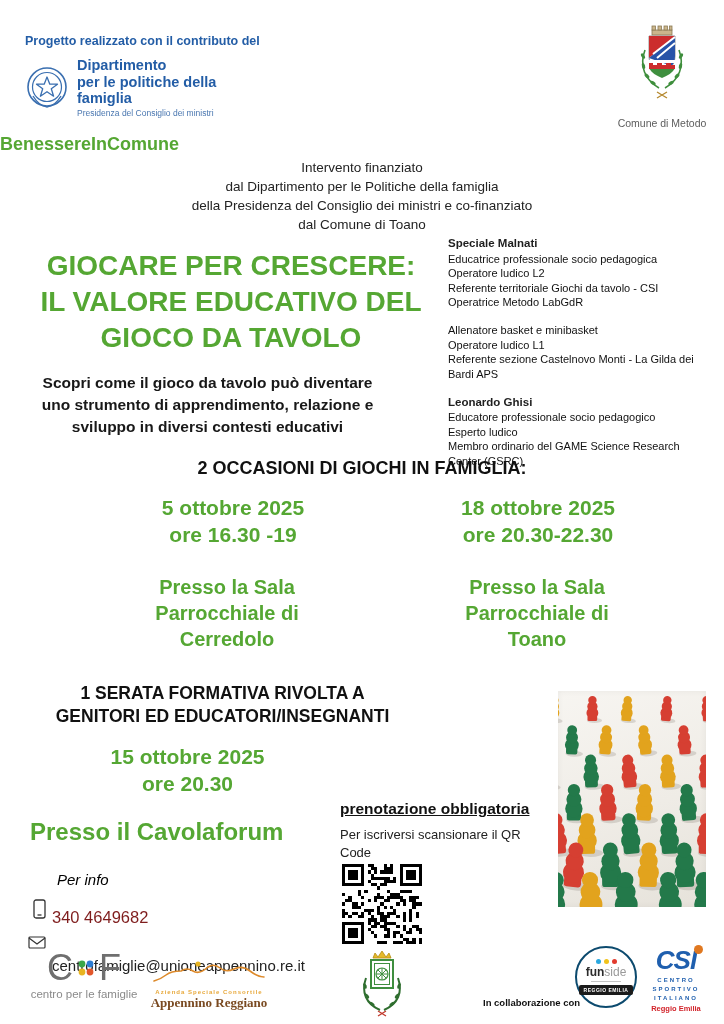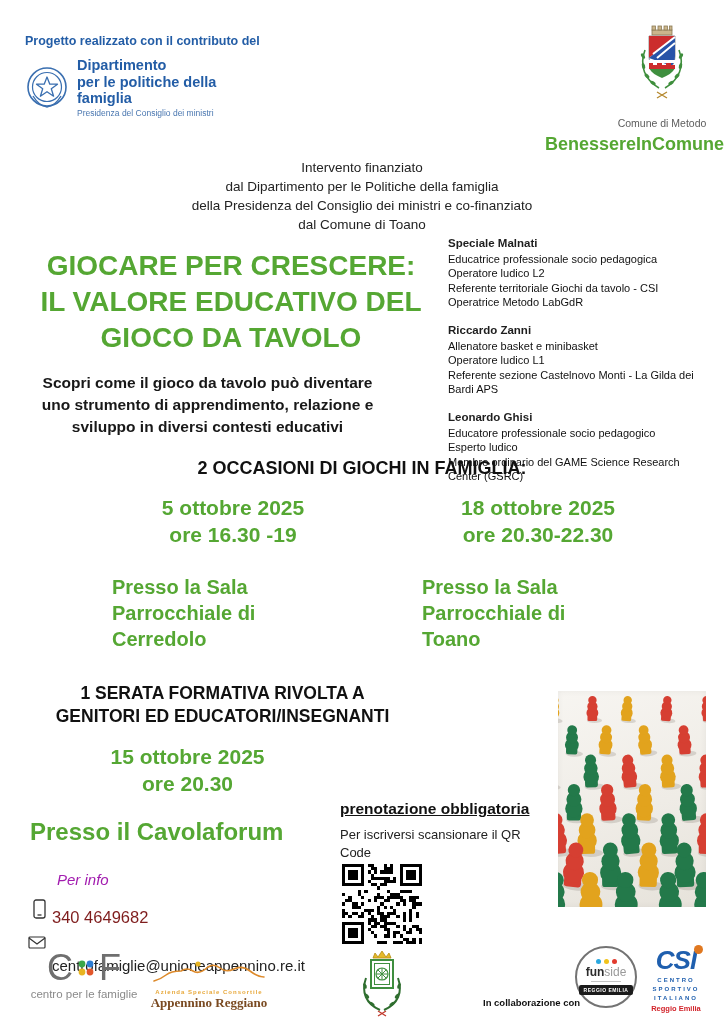--- a/index.html
+++ b/index.html
@@ -13,21 +13,21 @@
   .gov-line1 { font-size:12.5px; font-weight:bold; color:#235da6; }
   .gov-logo-row { display:flex; align-items:center; gap:8px; margin-top:9px; }
   .dept-text { line-height:1.15; }
   .dept-l1, .dept-l2 { font-size:14.5px; font-weight:bold; color:#235da6; }
   .dept-l3 { font-size:8.5px; color:#4a77b0; margin-top:2px; }
 
   .toano-block { position:absolute; left:608px; top:22px; width:108px; text-align:center; }
   .toano-label { font-size:10.5px; color:#5d5d5d; margin-top:5px; }
 
   
-  .program-name { position:absolute; left:0; top:134px; width:100%; text-align:right;
+  .program-name { position:absolute; left:0; top:134px; width:100%; text-align:left;
                   font-size:18px; font-weight:bold; color:#55a733; }
   .funding-note { position:absolute; left:0; top:158px; width:100%; text-align:center;
                   font-size:13.5px; line-height:1.42; color:#232323; }
 
   
   .main-title { position:absolute; left:22px; top:248px; width:418px; text-align:center;
                 font-size:28px; font-weight:bold; color:#55a733; line-height:1.28; }
   .subtitle { position:absolute; left:30px; top:372px; width:355px; text-align:center;
               font-size:15.5px; font-weight:bold; line-height:1.42; color:#181818; }
 
@@ -37,41 +37,41 @@
   .speaker-name { font-size:11.5px; font-weight:bold; line-height:1.35; }
   .speaker-roles { font-size:11px; line-height:1.33; color:#111; }
 
   
   .occasions-heading { position:absolute; left:82px; top:458px; width:560px; text-align:center;
                        font-size:18px; font-weight:bold; color:#111; }
   .event-date { position:absolute; width:230px; text-align:center;
                 font-size:21px; font-weight:bold; color:#55a733; line-height:1.3; }
   .event-date.col1 { left:118px; top:494px; }
   .event-date.col2 { left:423px; top:494px; }
-  .event-venue { position:absolute; width:230px; 
+  .event-venue { position:absolute; width:230px; text-align:center;
                  font-size:20px; font-weight:bold; color:#55a733; line-height:1.3; }
   .event-venue.col1 { left:112px; top:574px; }
   .event-venue.col2 { left:422px; top:574px; }
 
   
   .serata-heading { position:absolute; left:20px; top:682px; width:405px; text-align:center;
                     font-size:17.5px; font-weight:bold; color:#111; line-height:1.3; }
   .serata-date { position:absolute; left:80px; top:744px; width:215px; text-align:center;
                  font-size:21px; font-weight:bold; color:#55a733; line-height:1.28; }
   .cavolaforum { position:absolute; left:30px; top:818px; font-size:24px; font-weight:bold; color:#55a733; }
 
   
   .booking-title { position:absolute; left:340px; top:800px; font-size:15.5px; font-weight:bold;
                    color:#111; text-decoration:underline; }
   .booking-instructions { position:absolute; left:340px; top:826px; width:195px;
                           font-size:13px; line-height:1.4; color:#222; }
   .qr-box { position:absolute; left:342px; top:864px; width:80px; height:80px; }
 
   
-  .contact-label { position:absolute; left:57px; top:871px; font-size:15px; font-style:italic; color:#a21caf; }
+  .contact-label { position:absolute; left:57px; top:871px; font-size:15px; font-style:italic; color:#000000; }
   .contact-phone-row { position:absolute; left:33px; top:890px; display:flex; align-items:center; gap:6px; }
   .contact-phone { font-size:16.5px; color:#7f1d1d;margin-top:18px; }
   .contact-email-row { position:absolute; left:28px; top:911px; display:flex; align-items:center; gap:6px; }
   .contact-email { font-size:15px; color:#222;margin-top:46px; }
 
   
   .photo { position:absolute; left:558px; top:691px; width:148px; height:216px; overflow:hidden;
            background:linear-gradient(160deg,#f7f5f1 0%,#efece6 55%,#e6e2da 100%);
            box-shadow:inset 0 0 6px rgba(0,0,0,0.06); }
 
@@ -82,21 +82,21 @@
   .cpf-caption { font-size:11.5px; color:#8a8a8a; margin-top:2px; }
 
   .appennino { position:absolute; left:146px; top:960px; width:126px; text-align:center; }
   .appennino-small { font-size:6px; font-weight:bold; color:#e8a93c; letter-spacing:1px; margin-top:1px; }
   .appennino-name { font-family:"Liberation Serif", serif; font-size:13px; font-weight:bold; color:#7a4a21; }
 
   .mid-crest { position:absolute; left:356px; top:948px; }
 
   .collab-label { position:absolute; left:483px; top:997px; font-size:9.5px; font-weight:bold; color:#111; }
 
-  .funside { position:absolute; left:575px; top:946px; width:62px; height:62px; border:2px solid #737373;
+  .funside { position:absolute; left:575px; top:946px; width:62px; height:62px; border:2px solid #0c4a6e;
              border-radius:50%; background:#fff; display:flex; flex-direction:column; align-items:center;
              justify-content:center; }
   .funside-dots { display:flex; gap:3px; margin-bottom:2px; }
   .funside-dots span { width:5px; height:5px; border-radius:50%; display:block; }
   .funside-name { font-size:12px; line-height:1; }
   .funside-name b { color:#2b2b2b; }
   .funside-name i { font-style:normal; color:#9a9a9a; }
   .funside-line { width:30px; height:1px; background:#c4c4c4; margin:3px 0; }
   .funside-badge { background:#1b1b1b; color:#fff; font-size:5px; font-weight:bold; letter-spacing:0.5px;
                    padding:2px 5px; border-radius:2px; }
@@ -190,21 +190,20 @@
 
   <div class="speakers">
     <div class="speaker">
       <div class="speaker-name">Speciale Malnati</div>
       <div class="speaker-roles prelines">Educatrice professionale socio pedagogica
 Operatore ludico L2
 Referente territoriale Giochi da tavolo - CSI
 Operatrice Metodo LabGdR</div>
     </div>
     <div class="speaker">
-      <div class="speaker-name">Riccardo Zanni</div>
       <div class="speaker-roles prelines">Allenatore basket e minibasket
 Operatore ludico L1
 Referente sezione Castelnovo Monti - La Gilda dei Bardi APS</div>
     </div>
     <div class="speaker">
       <div class="speaker-name">Leonardo Ghisi</div>
       <div class="speaker-roles prelines">Educatore professionale socio pedagogico
 Esperto ludico
 Membro ordinario del GAME Science Research Center (GSRC)</div>
     </div>

